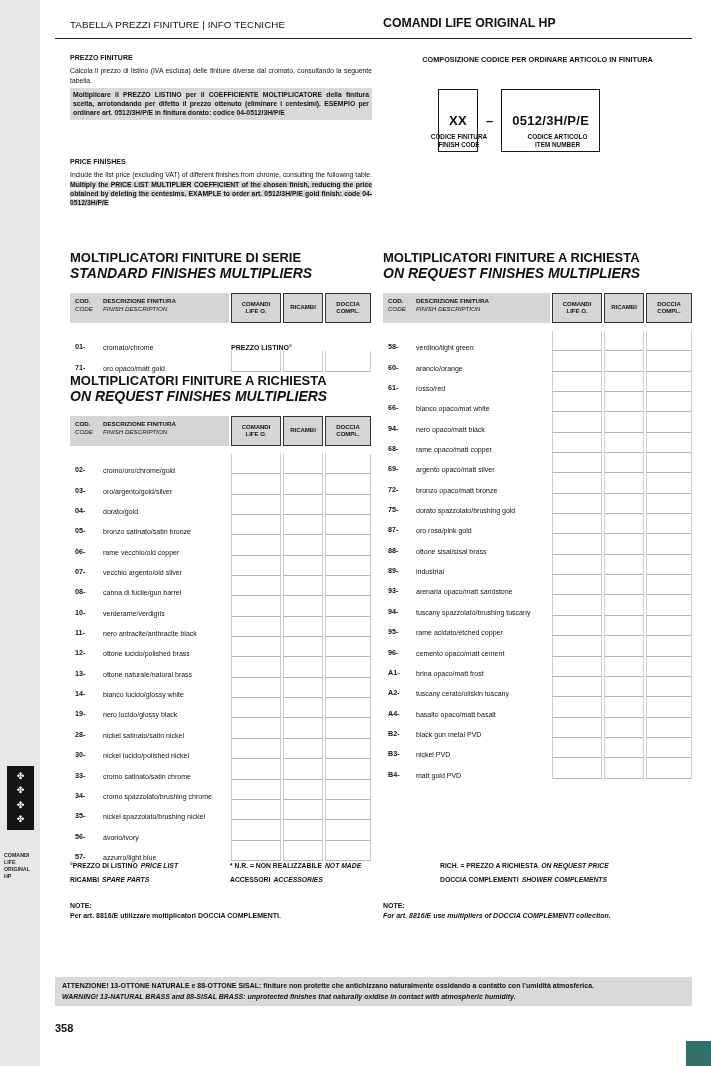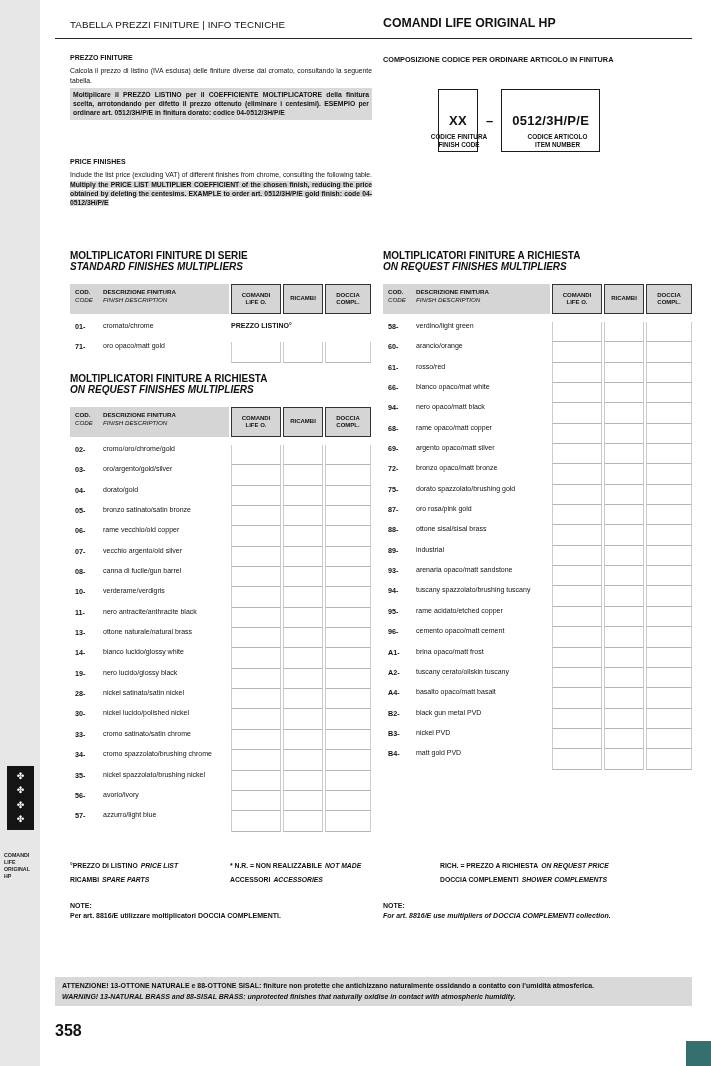--- a/index.html
+++ b/index.html
@@ -15,66 +15,66 @@
   .header-right { position:absolute; left:383px; top:16px; width:309px; font-size:12.3px; font-weight:bold; }
   .header-rule { position:absolute; left:55px; top:38px; width:637px; height:1.2px; background:#222; }
 
   .sec-heading { font-size:7px; font-weight:bold; margin-bottom:4px; }
   .intro { position:absolute; width:302px; font-size:6.8px; line-height:9.3px; text-align:justify; }
   .intro-it { left:70px; top:53px; }
   .intro-en { left:70px; top:157px; }
   .hl-block { background:#d9d9d9; font-weight:bold; padding:2px 3px; margin-top:3px; }
   .hl-inline { background:#d9d9d9; font-weight:bold; }
 
-  .code-heading { position:absolute; left:383px; top:55px; width:309px; font-size:7.3px; font-weight:bold; }
+  .code-heading { position:absolute; left:383px; top:55px; width:309px; font-size:7.3px; font-weight:bold;text-align:center; }
   .code-boxes { position:absolute; left:383px; top:89px; display:flex; align-items:center; gap:8px; padding-left:55px; }
   .code-box { border:1.6px solid #1a1a1a; background:#fff; font-weight:bold; font-size:13px; line-height:13px; padding:24px 10px; letter-spacing:0.3px; }
   .code-sep { font-size:13px; font-weight:bold; }
   .code-label { position:absolute; top:133px; text-align:center; font-size:6.4px; line-height:8.2px; font-weight:bold; }
   .lab-finish { left:414px; width:90px; }
   .lab-item { left:505px; width:105px; }
 
   .table-block { position:absolute; }
   .tb-std  { left:70px;  top:250px; width:301px; }
   .tb-reqL { left:70px;  top:373px; width:301px; }
   .tb-reqR { left:383px; top:250px; width:309px; }
-  .tbl-title-it { font-size:10px; font-weight:bold; }
-  .tbl-title-en { font-size:10px; font-weight:bold; font-style:italic; margin-bottom:12px; }
+  .tbl-title-it { font-size:13px; font-weight:bold; }
+  .tbl-title-en { font-size:14px; font-weight:bold; font-style:italic; margin-bottom:12px; }
 
   .thead { display:flex; height:30px; }
   .th-main { flex:1; background:#d5d5d5; display:flex; padding-top:4px; }
   .th-cod { width:33px; padding-left:5px; }
   .thb { font-size:6.2px; font-weight:bold; line-height:7.6px; }
   .thi { font-size:6.2px; font-style:italic; line-height:7.6px; }
   .th-box { margin-left:2px; background:#d5d5d5; border:1px solid #333; display:flex; flex-direction:column;
             align-items:center; justify-content:center; text-align:center; font-size:6px; font-weight:bold; line-height:7.2px; }
   .c1 { width:50px; } .c2 { width:40px; } .c3 { width:46px; }
   .tbody { margin-top:8px; }
-  .trow { display:flex; height:20.35px; align-items:flex-start; }
+  .trow { display:flex; height:20.35px; align-items:flex-end; }
   .td-code { width:33px; padding-left:5px; font-weight:bold; font-size:7.2px; }
   .td-desc { flex:1; font-size:7px; }
   .td-cell { align-self:stretch; border-left:1px solid #ccc; border-right:1px solid #ccc; border-bottom:1px solid #b5b5b5; margin-left:2px; }
   .td-note { width:140px; margin-left:2px; font-weight:bold; font-size:7px; }
 
   .legend { position:absolute; left:70px; top:862px; width:622px; display:flex; font-size:6.8px; }
   .leg-group:nth-child(1){ width:160px; }
   .leg-group:nth-child(2){ width:210px; }
   .leg-line { margin-bottom:7px; }
   .leg-it { font-weight:bold; }
   .leg-en { font-style:italic; font-weight:bold; margin-left:3px; }
 
   .note-block { position:absolute; top:901px; width:300px; font-size:7px; line-height:10px; font-weight:bold; }
   .note-it { left:70px; }
   .note-en { left:383px; }
   .note-en .note-body { font-style:italic; }
 
   .warning { position:absolute; left:55px; top:977px; width:637px; background:#d9d9d9; padding:4px 7px; font-size:7px; line-height:10.5px; font-weight:bold; }
   .warning .en { font-style:italic; }
 
-  .page-number { position:absolute; left:55px; top:1022px; font-size:16px; font-weight:bold; }
+  .page-number { position:absolute; left:55px; top:1022px; font-size:11px; font-weight:bold; }
   .corner-tab { position:absolute; right:0; bottom:0; width:25px; height:25px; background:#33706e; }
 </style>
 </head>
 <body>
 
 <aside class="sidebar">
   <div class="ornament-box" id="ornaments">
       <span>✤</span>
       <span>✤</span>
       <span>✤</span>
@@ -248,20 +248,27 @@
            <div class="td-cell c3"></div>
         </div>
         <div class="trow">
       <div class="td-code">11-</div>
       <div class="td-desc">nero antracite/anthracite black</div>
           <div class="td-cell c1"></div>
            <div class="td-cell c2"></div>
            <div class="td-cell c3"></div>
         </div>
         <div class="trow">
+      <div class="td-code">12-</div>
+      <div class="td-desc">ottone lucido/polished brass</div>
+          <div class="td-cell c1"></div>
+           <div class="td-cell c2"></div>
+           <div class="td-cell c3"></div>
+        </div>
+        <div class="trow">
       <div class="td-code">13-</div>
       <div class="td-desc">ottone naturale/natural brass</div>
           <div class="td-cell c1"></div>
            <div class="td-cell c2"></div>
            <div class="td-cell c3"></div>
         </div>
         <div class="trow">
       <div class="td-code">14-</div>
       <div class="td-desc">bianco lucido/glossy white</div>
           <div class="td-cell c1"></div>

